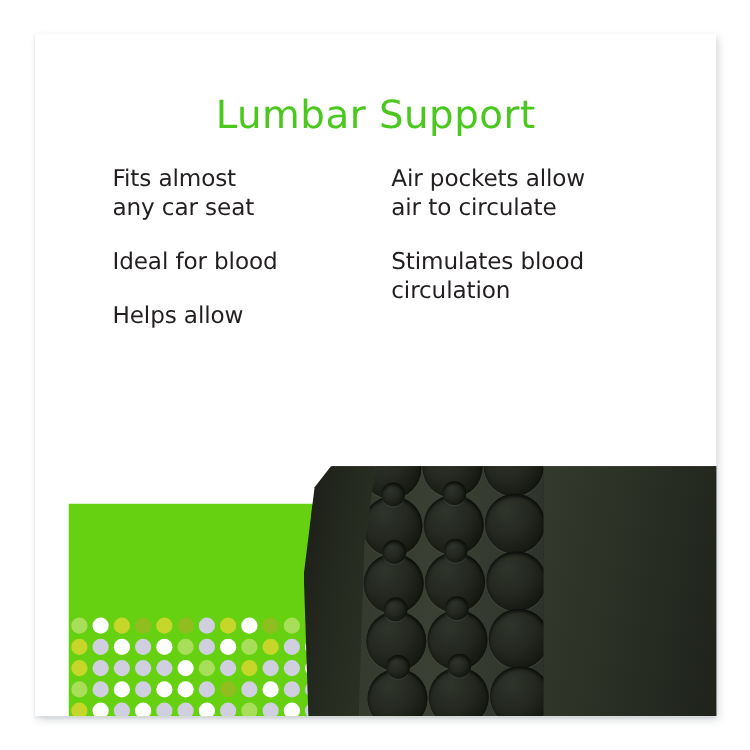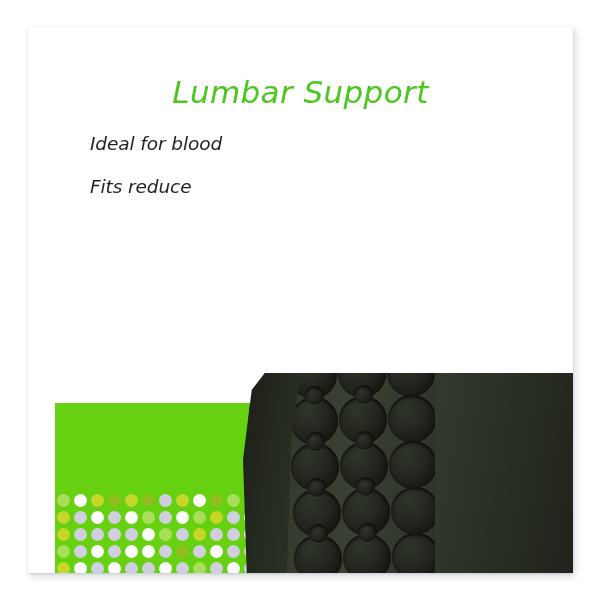--- a/index.html
+++ b/index.html
@@ -22,21 +22,20 @@
   
   .card {
     position: absolute;
     left: 28px;
     top: 27px;
     width: 545px;
     height: 546px;
     background: #ffffff;
     box-shadow: 2px 3px 7px rgba(120,130,140,0.33),
                 0 1px 2px rgba(150,158,166,0.25);
-    font-style: italic;
   }
 
   
   .title {
     position: absolute;
     left: 0;
     right: 0;
     top: 47px;
     text-align: center;
     color: #4ac81e;
@@ -186,27 +185,41 @@
 <body>
 
 <div id="stage">
 
   <div class="card">
 
     <div class="title">Lumbar Support</div>
 
     <div class="col col-left">
       <p class="feature">
+        <span class="l">Fits almost</span>
+        <span class="l">any car seat</span>
+      </p>
+      <p class="feature">
         <span class="l">Ideal for blood</span>
       </p>
       <p class="feature">
-        <span class="l">Fits reduce</span>
+        <span class="l">Helps allow</span>
       </p>
     </div>
 
+    <div class="col col-right">
+      <p class="feature">
+        <span class="l">Air pockets allow</span>
+        <span class="l">air to circulate</span>
+      </p>
+      <p class="feature">
+        <span class="l">Stimulates blood</span>
+        <span class="l">circulation</span>
+      </p>
+    </div>
 
     <div class="photo">
 
       <div class="green-panel">
         <div class="dots" id="dot-layer">
             <div class="dot" style="width: 13px; height: 13px; left: 2px; top: -3px; background: rgb(169, 222, 91);"></div>
             <div class="dot" style="width: 13px; height: 13px; left: 19px; top: -3px; background: rgb(255, 255, 255);"></div>
             <div class="dot" style="width: 13px; height: 13px; left: 36px; top: -3px; background: rgb(198, 214, 42);"></div>
             <div class="dot" style="width: 13px; height: 13px; left: 53px; top: -3px; background: rgb(143, 190, 30);"></div>
             <div class="dot" style="width: 13px; height: 13px; left: 70px; top: -3px; background: rgb(198, 214, 42);"></div>

